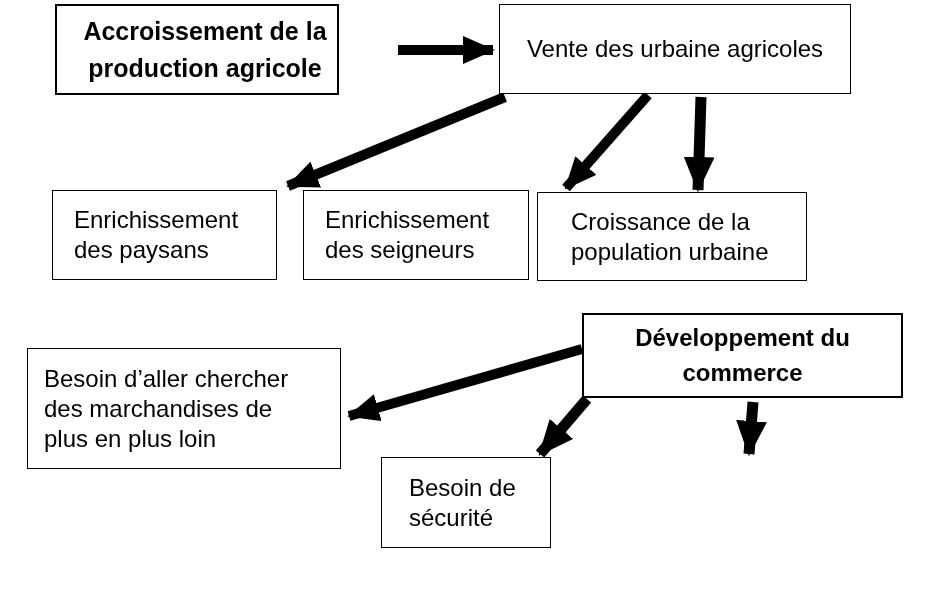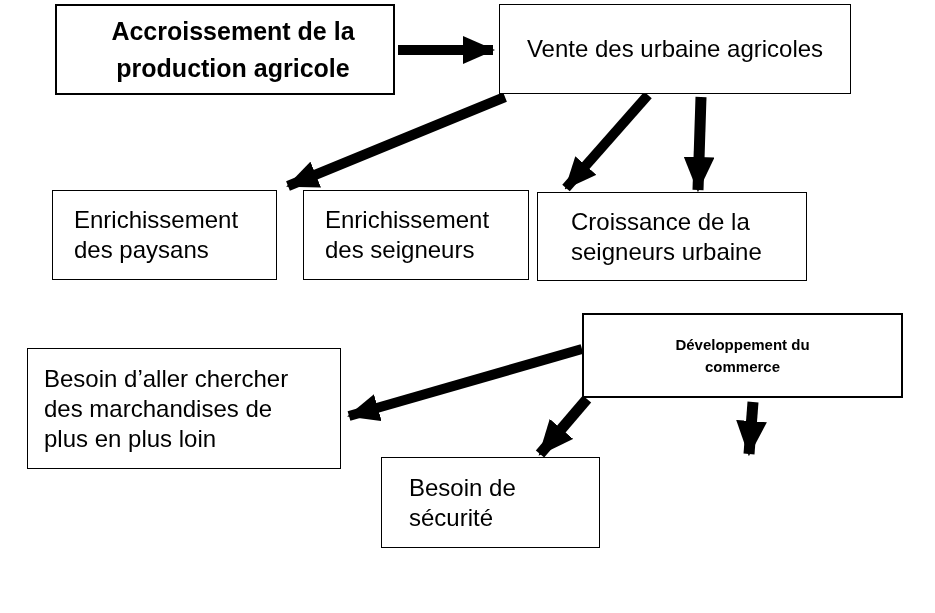--- a/index.html
+++ b/index.html
@@ -58,54 +58,54 @@
     </defs>
     <line x1="398" y1="50" x2="493" y2="50" stroke="#000000" stroke-width="10" marker-end="url(#ah)"></line>
     <line x1="505" y1="97" x2="288" y2="186" stroke="#000000" stroke-width="10" marker-end="url(#ah)"></line>
     <line x1="648" y1="95" x2="566" y2="188" stroke="#000000" stroke-width="10" marker-end="url(#ah)"></line>
     <line x1="701" y1="97" x2="698" y2="190" stroke="#000000" stroke-width="11" marker-end="url(#ah)"></line>
     <line x1="582" y1="349" x2="349" y2="416" stroke="#000000" stroke-width="10" marker-end="url(#ah)"></line>
     <line x1="587" y1="399" x2="540" y2="454" stroke="#000000" stroke-width="11" marker-end="url(#ah)"></line>
     <line x1="753" y1="402" x2="749" y2="454" stroke="#000000" stroke-width="11" marker-end="url(#ah)"></line>
   </svg>
 
-  <div class="node bold" style="left:55px; top:4px; width:340px; height:91px; font-size:25px;padding-left:16px;">
+  <div class="node bold" style="left:55px; top:4px; width:284px; height:91px; font-size:25px;padding-left:16px;">
     <span class="node-label">Accroissement de la
 production agricole</span>
   </div>
 
   <div class="node" style="left:499px; top:4px; width:352px; height:90px; text-align:center;">
     <span class="node-label">Vente des urbaine agricoles</span>
   </div>
 
   <div class="node" style="left:52px; top:190px; width:225px; height:90px; padding-left:21px;">
     <span class="node-label">Enrichissement
 des paysans</span>
   </div>
 
   <div class="node" style="left:303px; top:190px; width:226px; height:90px; padding-left:21px;">
     <span class="node-label">Enrichissement
 des seigneurs</span>
   </div>
 
   <div class="node" style="left:537px; top:192px; width:270px; height:89px; padding-left:33px;">
     <span class="node-label">Croissance de la
-seigneurs urbaine</span>
+population urbaine</span>
   </div>
 
-  <div class="node bold" style="left:582px; top:313px; width:321px; height:85px; font-size:15px;">
+  <div class="node bold" style="left:582px; top:313px; width:321px; height:85px; font-size:24px;">
     <span class="node-label">Développement du
 commerce</span>
   </div>
 
   <div class="node" style="left:27px; top:348px; width:314px; height:121px; padding-left:16px;">
     <span class="node-label">Besoin d’aller chercher
 des marchandises de
 plus en plus loin</span>
   </div>
 
-  <div class="node" style="left:381px; top:457px; width:219px; height:91px; padding-left:27px;">
+  <div class="node" style="left:381px; top:457px; width:170px; height:91px; padding-left:27px;">
     <span class="node-label">Besoin de
 sécurité</span>
   </div>
 
 
 </div>
 
 </body></html>

